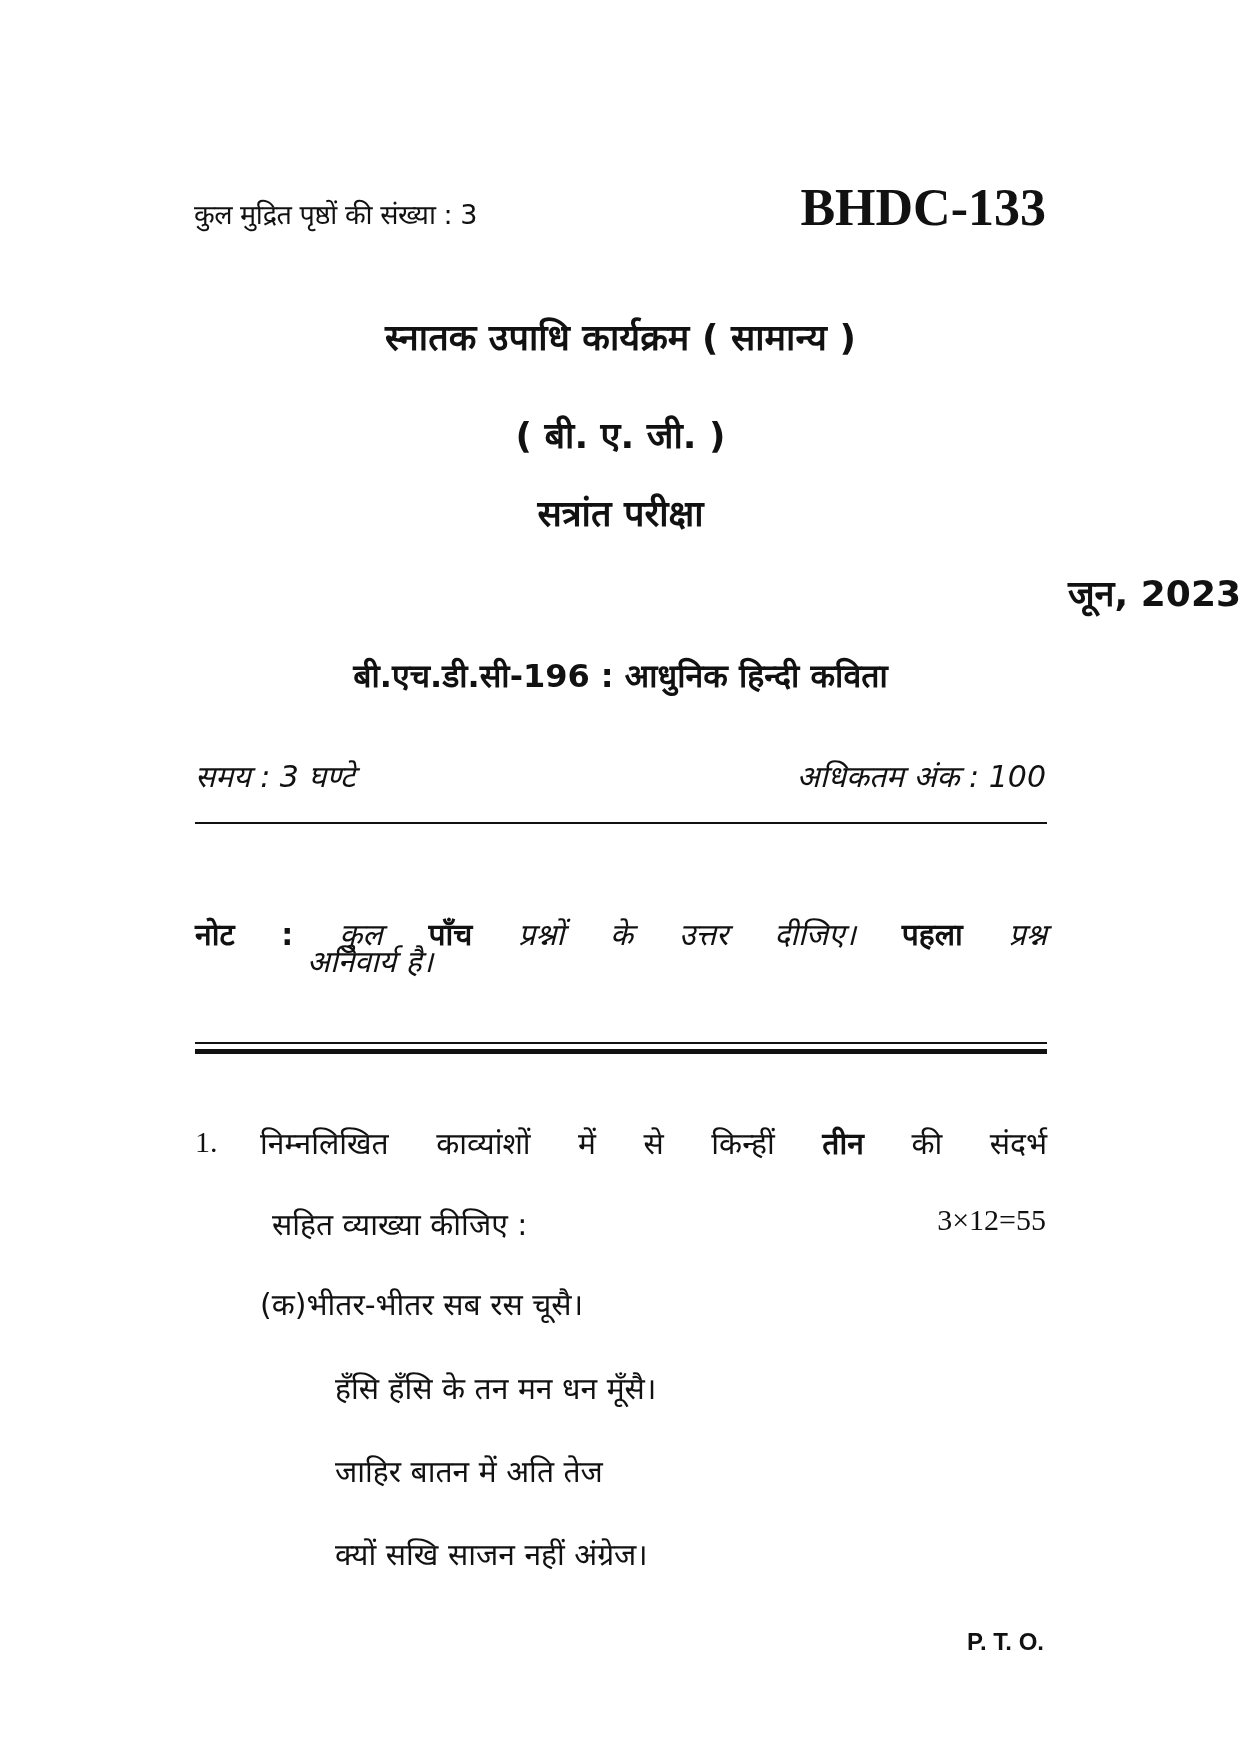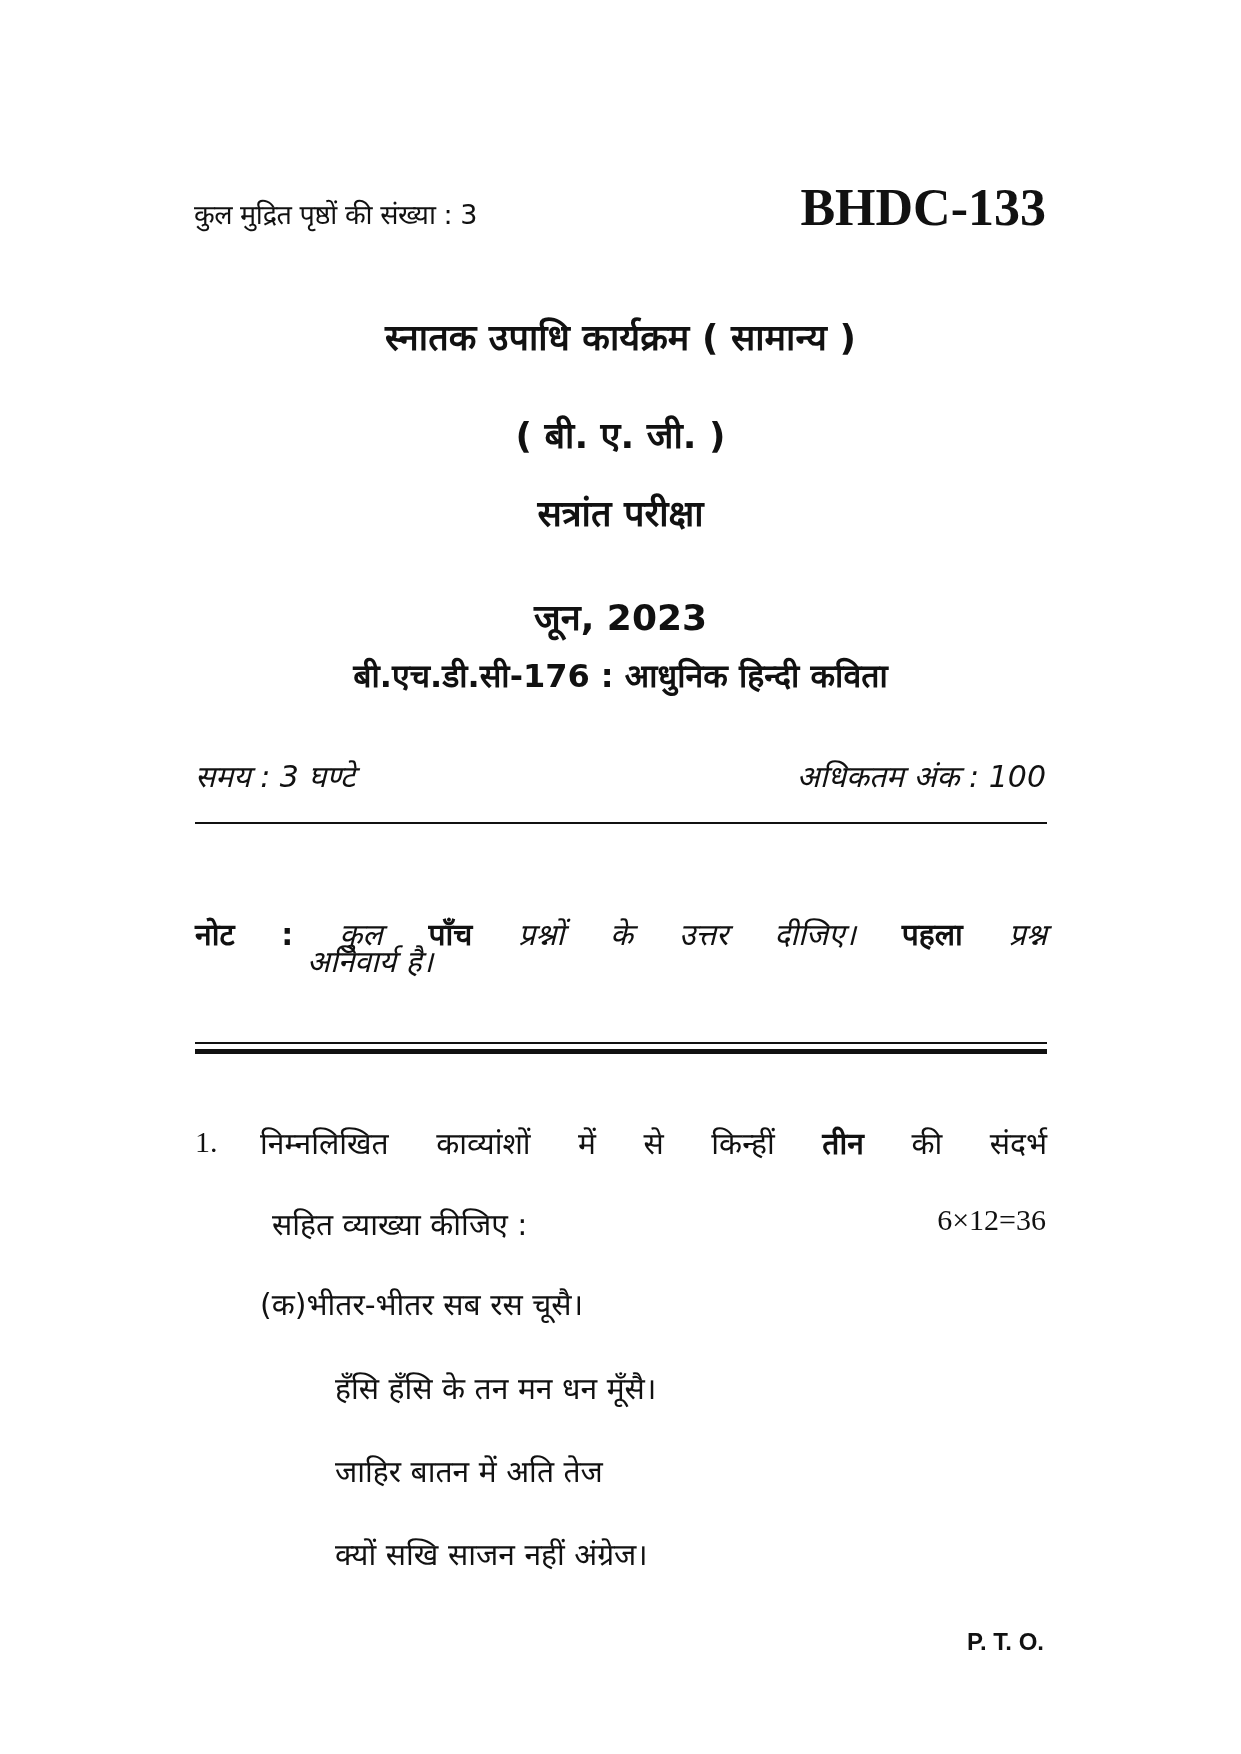--- a/index.html
+++ b/index.html
@@ -8,21 +8,21 @@
     color: #111111;
     font-family: "DejaVu Serif", "Liberation Serif", serif;
   }
   .abs { position: absolute; }
   .pages-count { left: 194px; top: 195px; font-size: 27px; font-family: "DejaVu Sans", sans-serif; letter-spacing: -0.5px; }
   .code { right: 195px; top: 178px; font-size: 52px; font-weight: bold; font-family: "Liberation Serif", serif; }
   .center { left: 0; width: 1241px; text-align: center; font-weight: bold; font-family: "DejaVu Sans", sans-serif; }
   .t1 { top: 312px; font-size: 36px; }
   .t2 { top: 410px; font-size: 36px; }
   .t3 { top: 488px; font-size: 36px; }
-  .t4 { top: 592px; font-size: 36px; }
+  .t4 { top: 568px; font-size: 36px; text-align: right; }
   .t5 { top: 653px; font-size: 32px; }
   .time { left: 195px; top: 755px; font-size: 30px; font-style: italic; font-family: "DejaVu Sans", sans-serif; }
   .marks { right: 195px; top: 755px; font-size: 30px; font-style: italic; font-family: "DejaVu Sans", sans-serif; }
   .rule1 { left: 195px; width: 852px; top: 822px; height: 2px; background: #111; }
   .note { left: 195px; top: 913px; width: 852px; font-size: 30px; font-family: "DejaVu Sans", sans-serif; text-align: justify; text-align-last: justify; font-style: italic; }
   .note b { font-style: normal; }
   .note2 { left: 307px; top: 940px; font-size: 30px; font-style: italic; font-family: "DejaVu Sans", sans-serif; }
   .rule2a { left: 195px; width: 852px; top: 1042px; height: 2px; background: #111; }
   .rule2b { left: 195px; width: 852px; top: 1049px; height: 5px; background: #111; }
   .q1num { left: 195px; top: 1125px; font-size: 30px; font-family: "Liberation Serif", serif; }
@@ -39,21 +39,21 @@
 </head>
 <body>
 
 <div class="abs pages-count">कुल मुद्रित पृष्ठों की संख्या : 3</div>
 <div class="abs code">BHDC-133</div>
 
 <div class="abs center t1">स्नातक उपाधि कार्यक्रम ( सामान्य )</div>
 <div class="abs center t2">( बी. ए. जी. )</div>
 <div class="abs center t3">सत्रांत परीक्षा</div>
 <div class="abs center t4">जून, 2023</div>
-<div class="abs center t5">बी.एच.डी.सी-176 : आधुनिक हिन्दी कविता</div>
+<div class="abs center t5">बी.एच.डी.सी-196 : आधुनिक हिन्दी कविता</div>
 
 <div class="abs time">समय : 3 घण्टे</div>
 <div class="abs marks">अधिकतम अंक : 100</div>
 <div class="abs rule1"></div>
 
 <div class="abs note">
   <b>नोट :</b>
   <span>कुल</span>
   <b>पाँच</b>
   <span>प्रश्नों के उत्तर दीजिए।</span>
@@ -65,20 +65,20 @@
 <div class="abs rule2a"></div>
 <div class="abs rule2b"></div>
 
 <div class="abs q1num">1.</div>
 <div class="abs q1a">
   <span>निम्नलिखित काव्यांशों में से किन्हीं</span>
   <b>तीन</b>
   <span>की संदर्भ</span>
 </div>
 <div class="abs q1b">सहित व्याख्या कीजिए :</div>
-<div class="abs q1marks">6×12=36</div>
+<div class="abs q1marks">3×12=55</div>
 
 <div class="abs poem p0">(क)भीतर-भीतर सब रस चूसै।</div>
 <div class="abs poem p1">हँसि हँसि के तन मन धन मूँसै।</div>
 <div class="abs poem p2">जाहिर बातन में अति तेज</div>
 <div class="abs poem p3">क्यों सखि साजन नहीं अंग्रेज।</div>
 
 <div class="abs pto">P. T. O.</div>
 
 </body></html>

